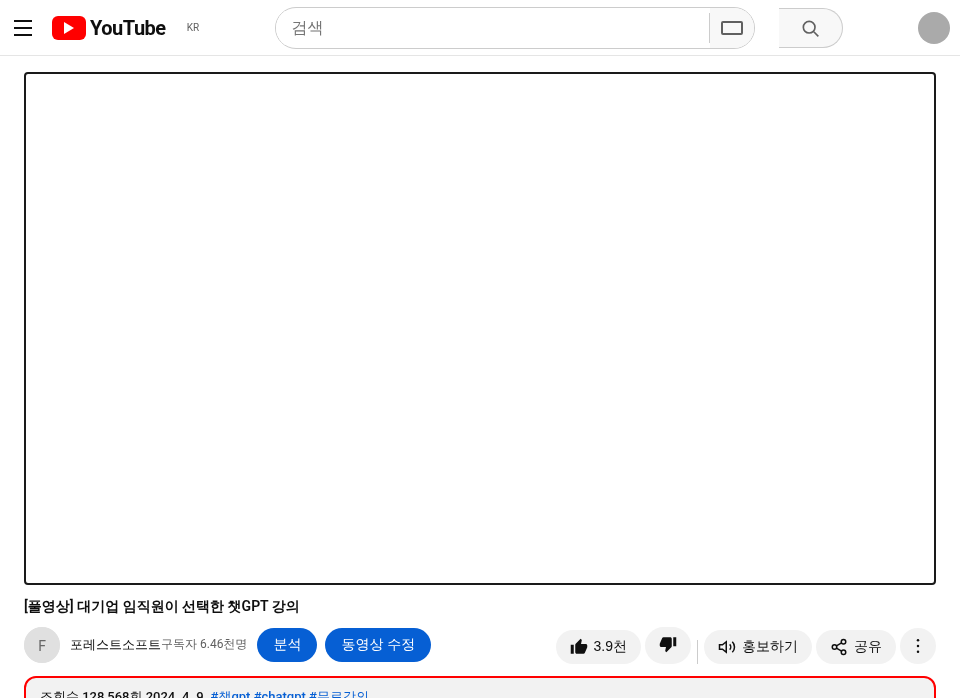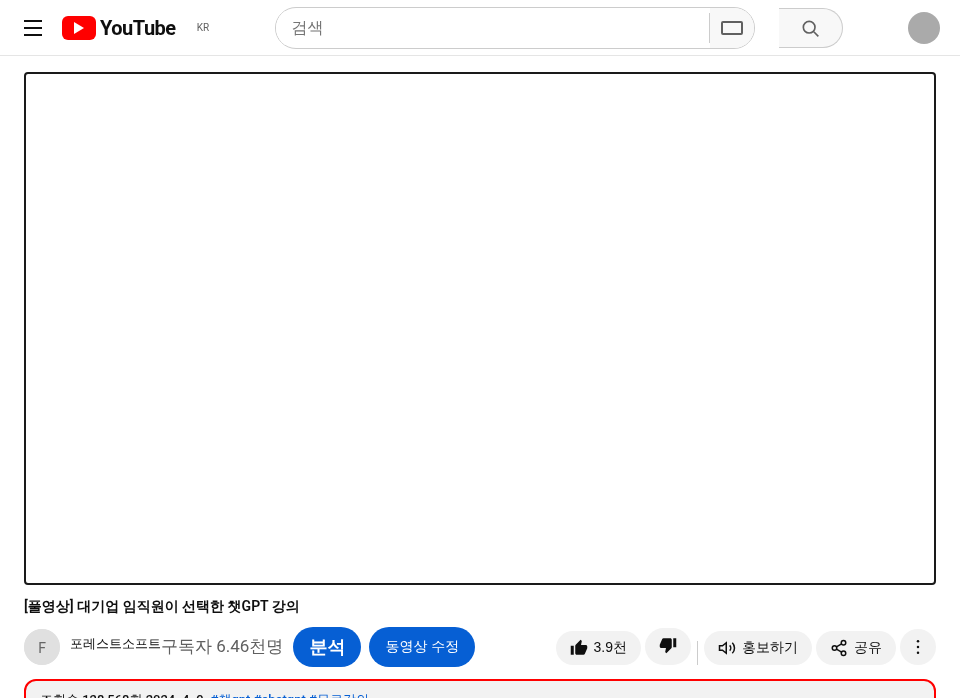--- a/index.html
+++ b/index.html
@@ -11,21 +11,21 @@
       overflow: hidden;
       font-size: 14px;
       color: #0f0f0f;
     }
 
     
     .header {
       display: flex;
       align-items: center;
       height: 56px;
-      padding: 0 20px;
+      padding: 0 10px;
       background: #fff;
       border-bottom: 1px solid #e5e5e5;
       position: relative;
       z-index: 10;
     }
     .header-left {
       display: flex;
       align-items: center;
       gap: 16px;
       flex: 0 0 auto;
@@ -203,36 +203,36 @@
     .channel-info {
       display: flex;
       flex-direction: row;
     }
     .channel-name {
       font-size: 13px;
       font-weight: 500;
       color: #0f0f0f;
     }
     .subscriber-count {
-      font-size: 17px;
+      font-size: 12px;
       color: #606060;
       text-align: right;
     }
     .channel-buttons {
       display: flex;
       gap: 8px;
     }
     .btn-analyze {
       background: #065fd4;
       color: white;
       border: none;
       border-radius: 20px;
       padding: 8px 16px;
-      font-size: 18px;
-      font-weight: 700;
+      font-size: 14px;
+      font-weight: 400;
       cursor: pointer;
     }
     .btn-edit-video {
       background: #065fd4;
       color: white;
       border: none;
       border-radius: 20px;
       padding: 8px 16px;
       font-size: 14px;
       font-weight: 500;

